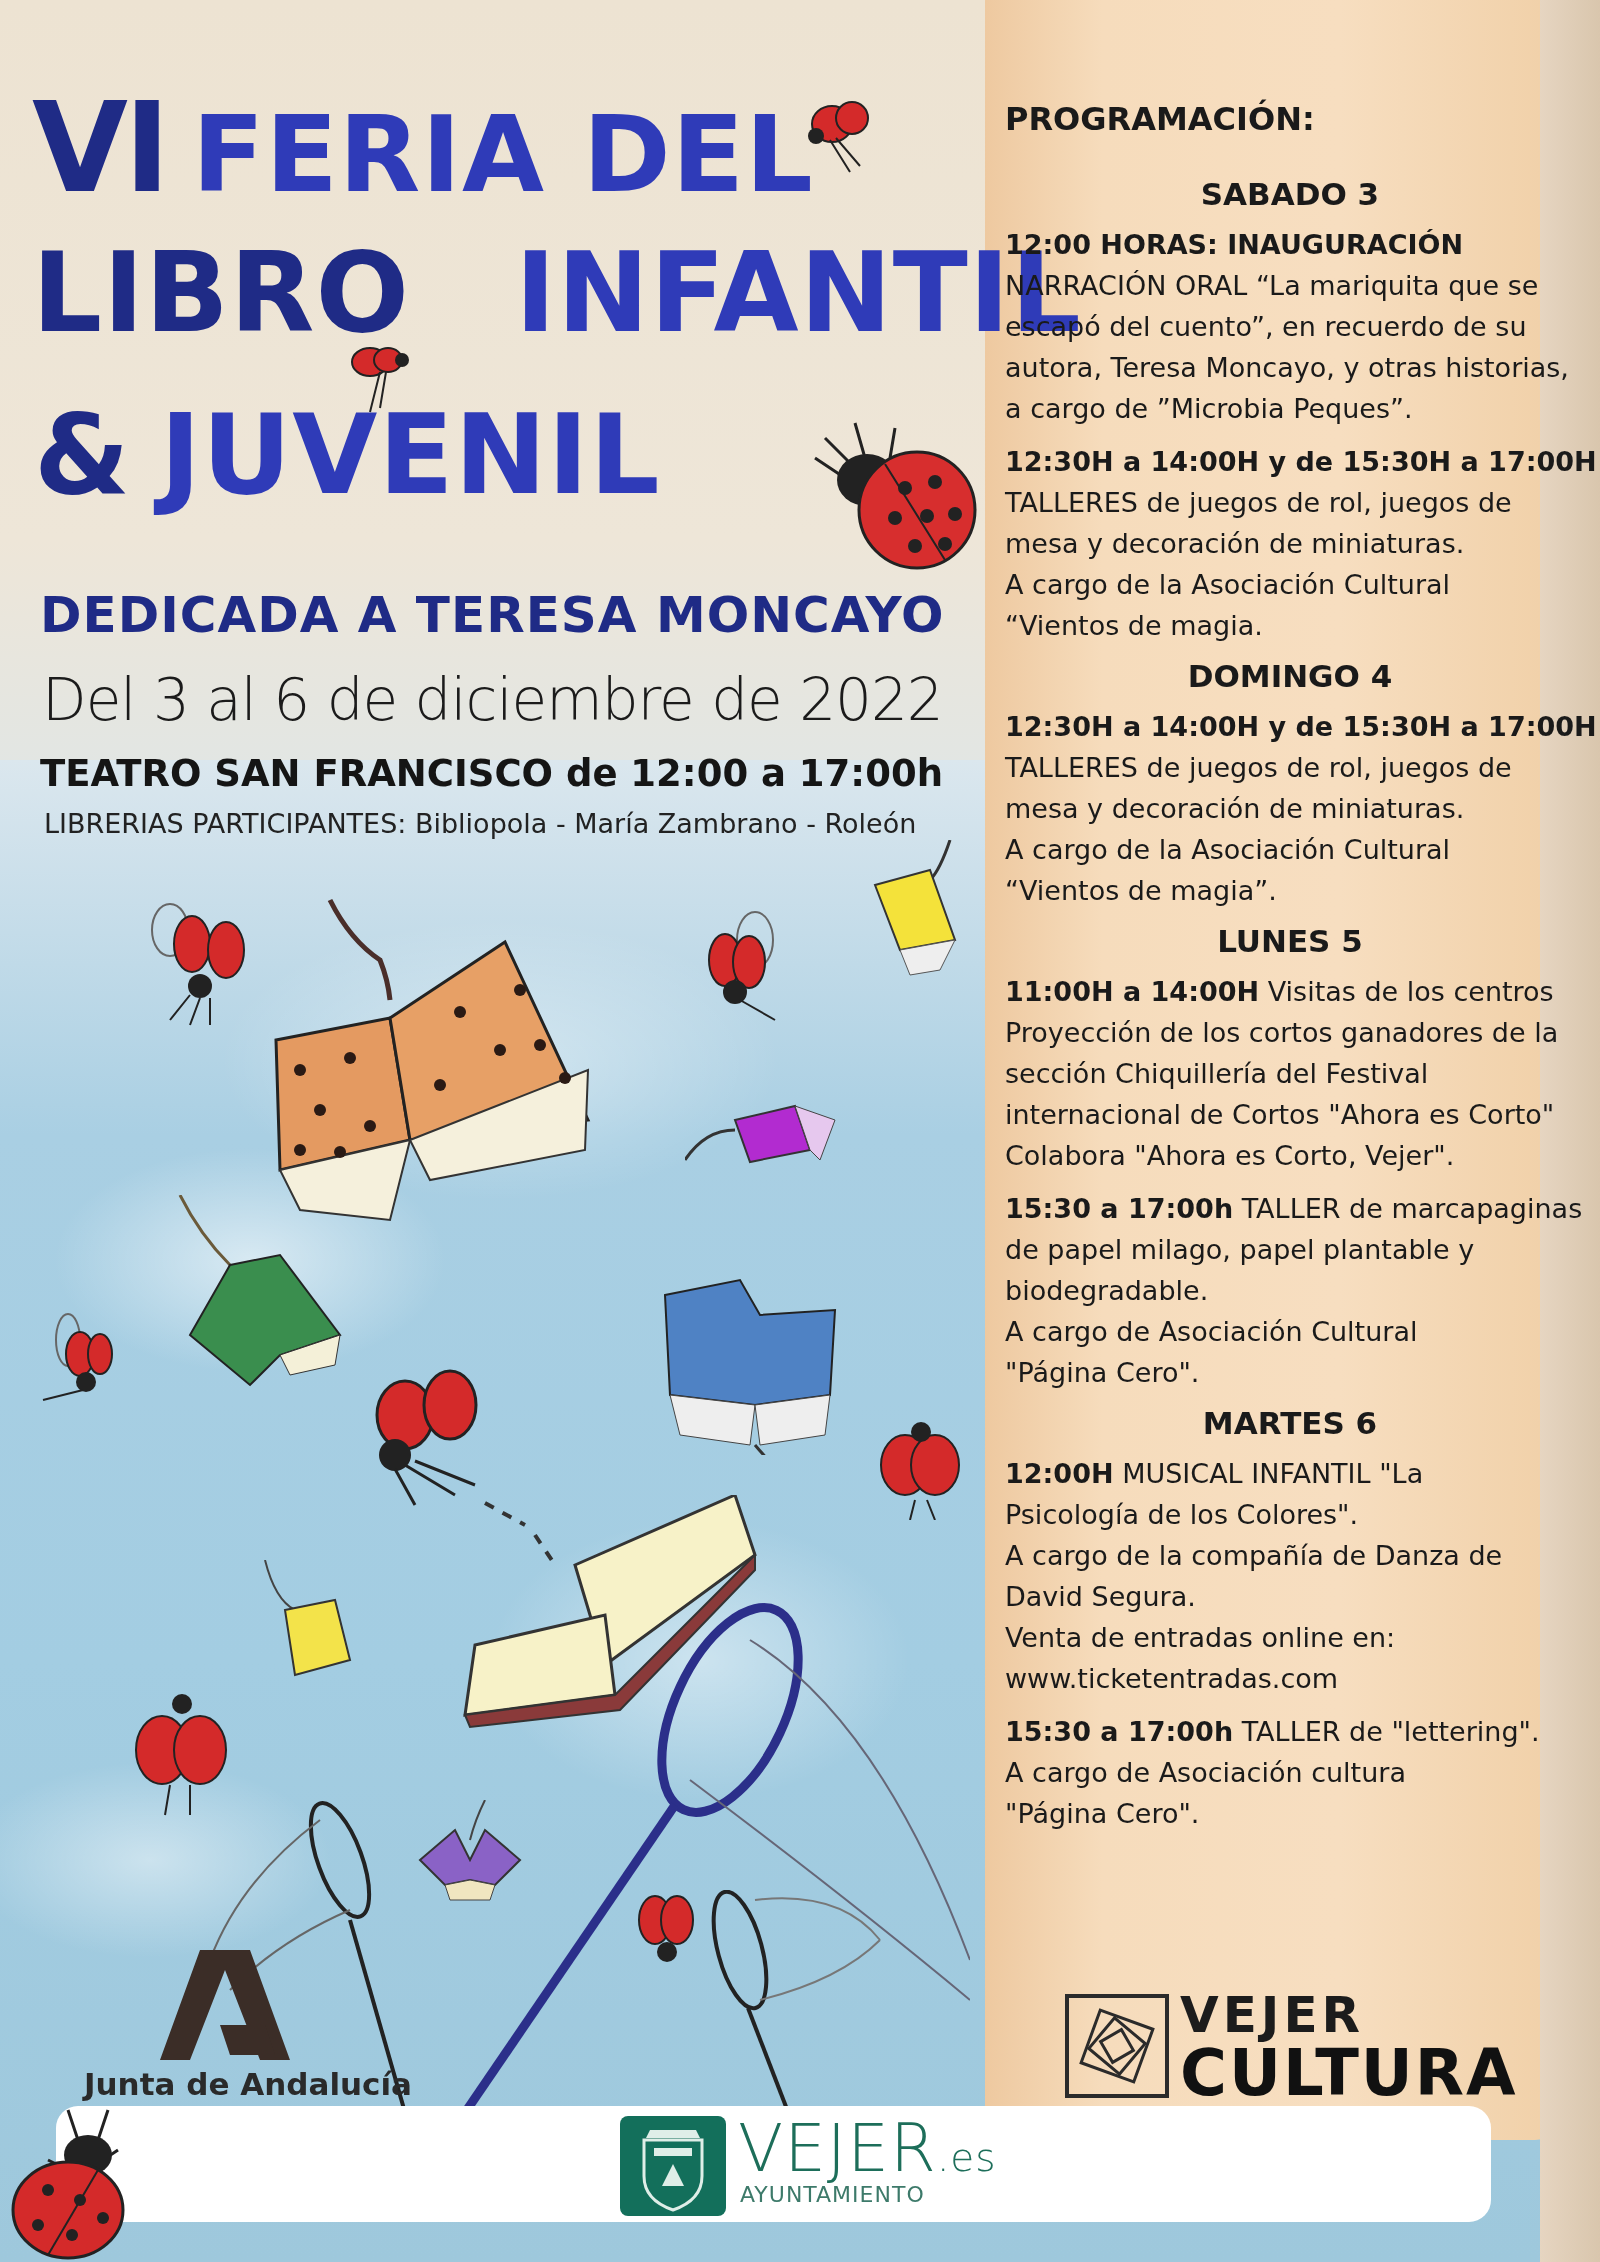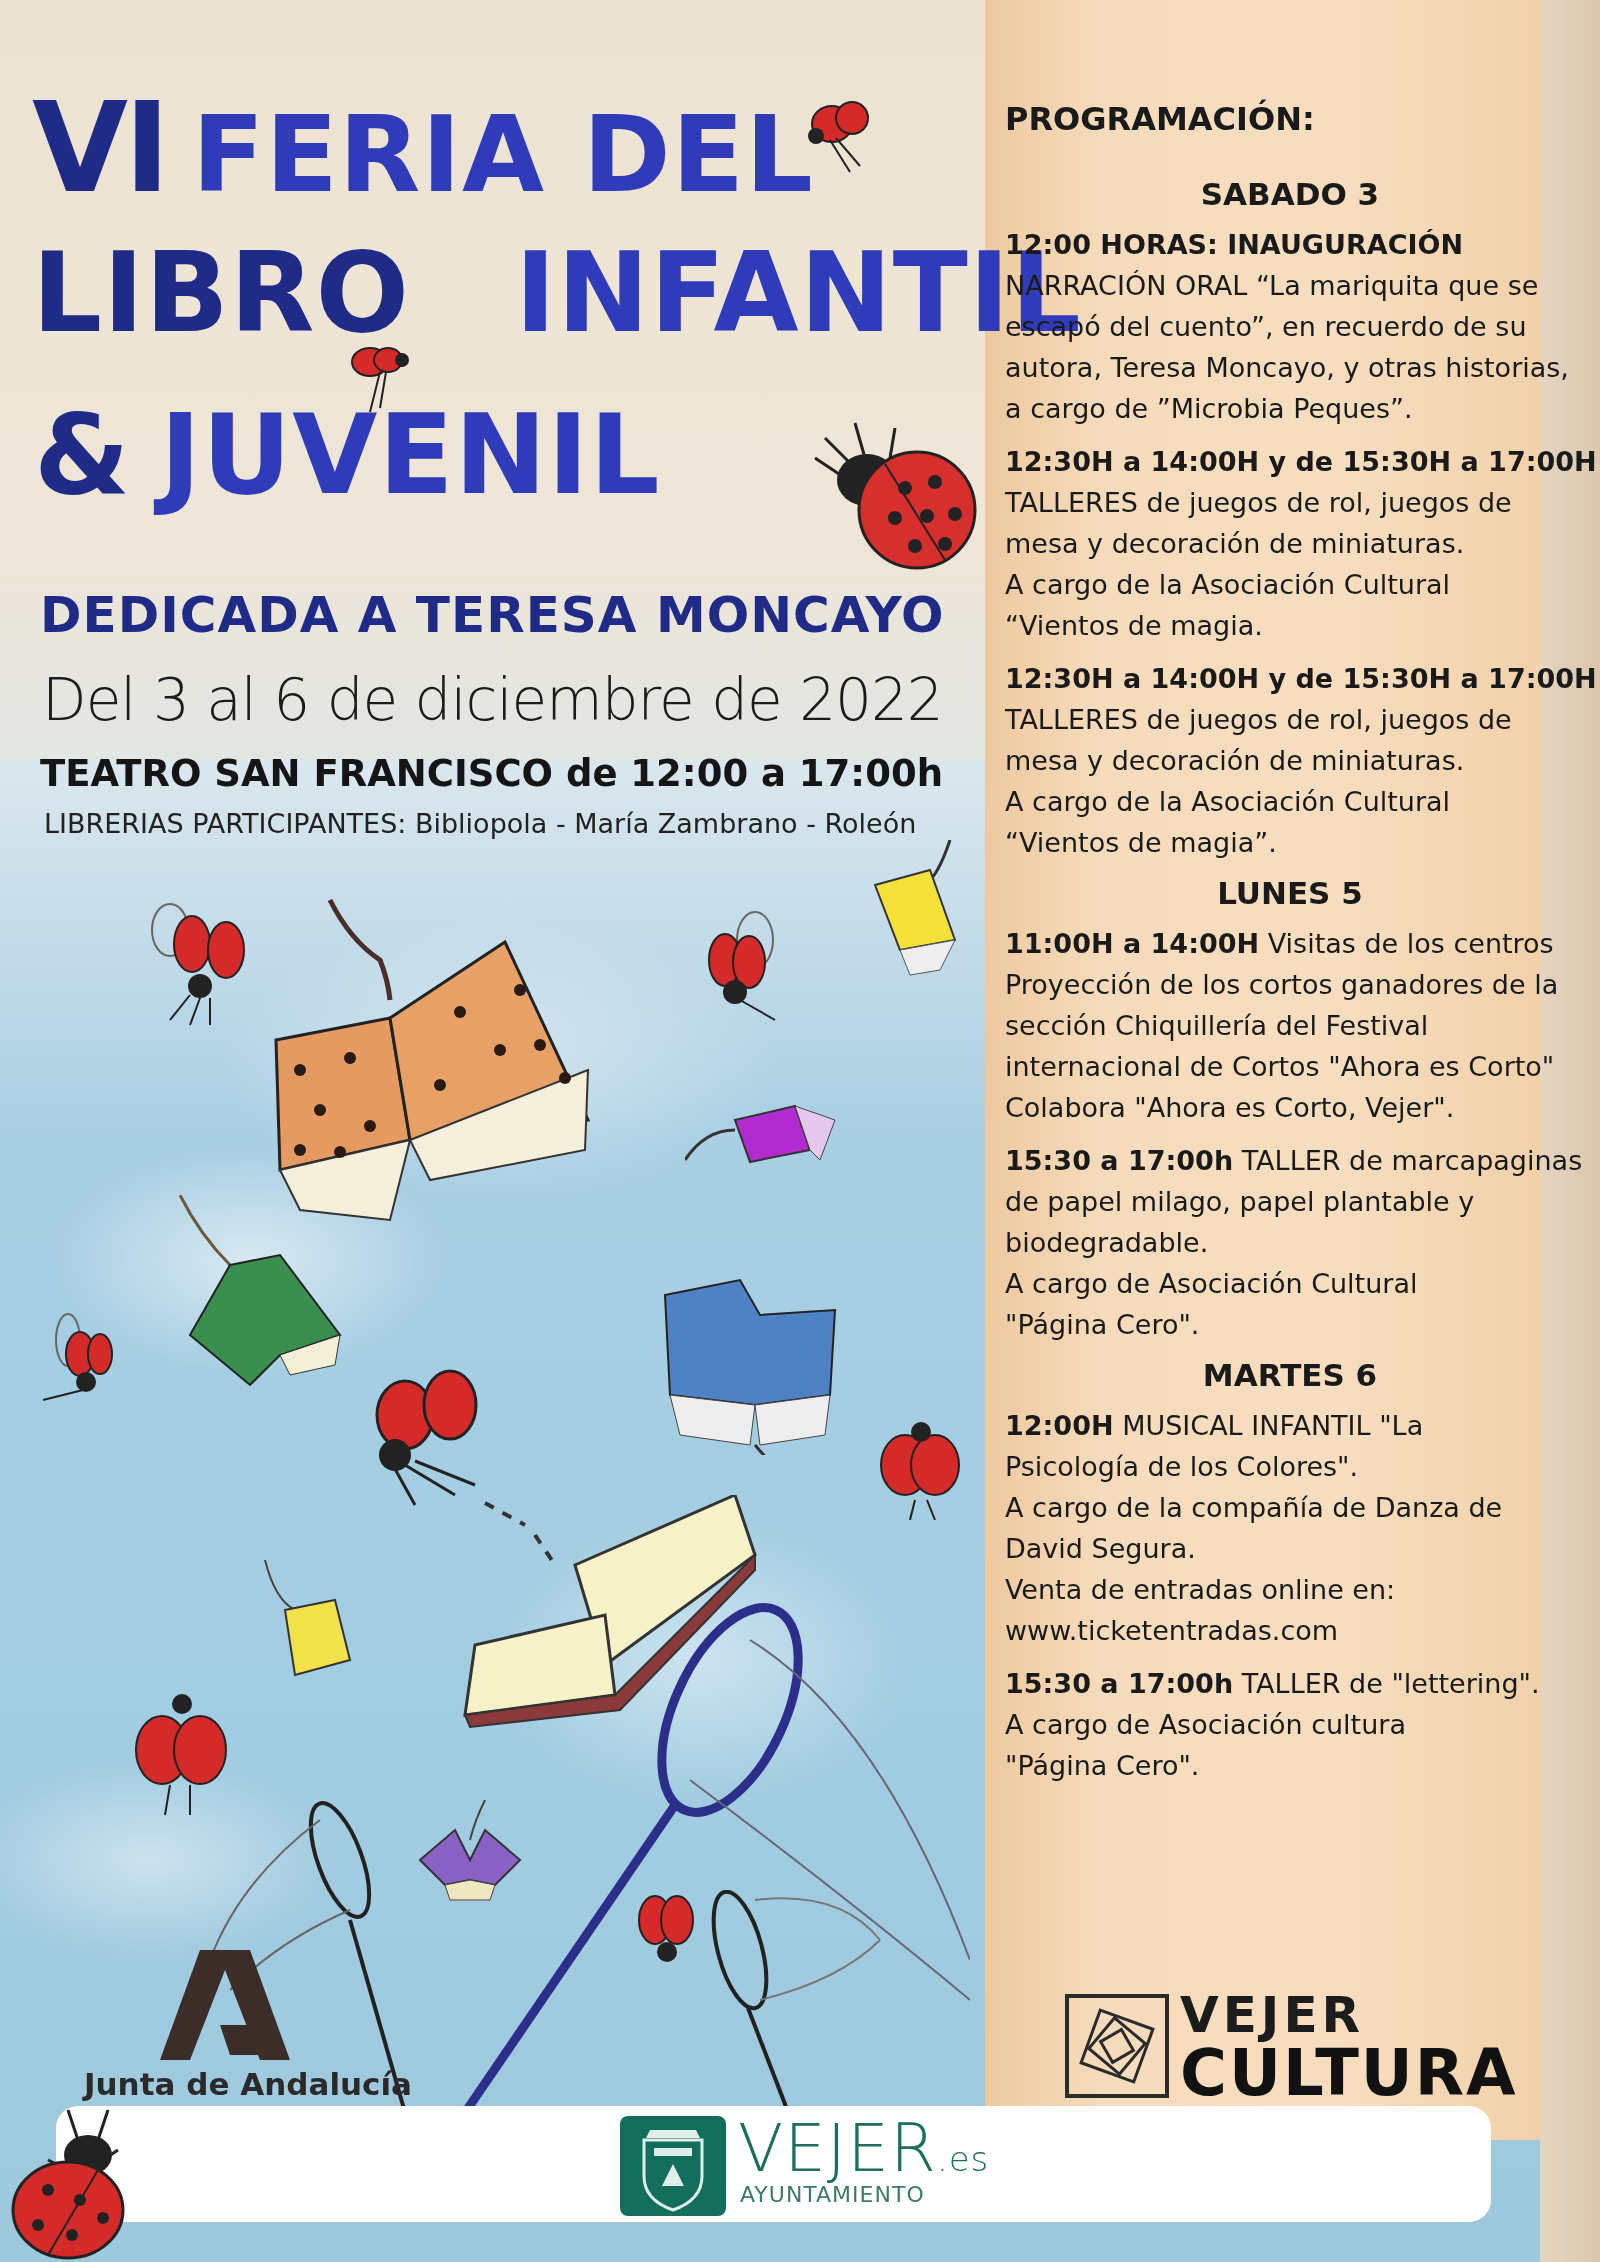--- a/index.html
+++ b/index.html
@@ -54,21 +54,21 @@
   
   .illu { position: absolute; }
 
   
   .junta { position: absolute; left: 80px; top: 1930px; width: 290px; height: 190px; }
   .junta-label { position: absolute; left: 84px; top: 2066px; font-family: "DejaVu Sans", sans-serif; font-weight: bold; font-size: 31px; color: #2a2a2a; }
   .footer-bar { position: absolute; left: 56px; top: 2106px; width: 1435px; height: 116px; background: #ffffff; border-radius: 22px; }
   .vejer-logo { position: absolute; left: 620px; top: 2116px; width: 390px; height: 100px; }
   .vejer-badge { position: absolute; left: 0; top: 0; width: 106px; height: 100px; background: #136f5b; border-radius: 8px; }
   .vejer-word { position: absolute; left: 118px; top: -6px; font-family: "DejaVu Sans", sans-serif; font-size: 66px; color: #1d6e5a; letter-spacing: 1px; font-weight: 200; }
-  .vejer-es { font-size: 34px; color: #1d6e5a; }
+  .vejer-es { font-size: 39px; color: #1d6e5a; }
   .vejer-ayto { position: absolute; left: 120px; top: 66px; font-family: "DejaVu Sans", sans-serif; font-size: 22px; color: #3d7a6a; letter-spacing: 1px; }
   .cultura-logo { position: absolute; left: 1065px; top: 1990px; width: 460px; height: 112px; }
   .cultura-box { position: absolute; left: 0; top: 4px; width: 104px; height: 104px; border: 4px solid #2b2b2b; box-sizing: border-box; }
   .cultura-vejer { position: absolute; left: 115px; top: -4px; font-family: "DejaVu Sans", sans-serif; font-size: 50px; font-weight: bold; color: #1c1c1c; letter-spacing: 4px; }
   .cultura-word { position: absolute; left: 115px; top: 46px; font-family: "DejaVu Sans", sans-serif; font-size: 64px; font-weight: bold; color: #111; letter-spacing: 2px; }
 </style>
 </head>
 <body>
 
 <div class="poster">
@@ -249,20 +249,21 @@
       <div class="event">
         <span class="event-line time">12:30H a 14:00H y de 15:30H a 17:00H</span>
         <span class="event-line">TALLERES de juegos de rol, juegos de</span>
         <span class="event-line">mesa y decoración de miniaturas.</span>
         <span class="event-line">A cargo de la Asociación Cultural</span>
         <span class="event-line">“Vientos de magia.</span>
       </div>
     </div>
 
     <div>
+      <div class="day">DOMINGO 4</div>
       <div class="event">
         <span class="event-line time">12:30H a 14:00H y de 15:30H a 17:00H</span>
         <span class="event-line">TALLERES de juegos de rol, juegos de</span>
         <span class="event-line">mesa y decoración de miniaturas.</span>
         <span class="event-line">A cargo de la Asociación Cultural</span>
         <span class="event-line">“Vientos de magia”.</span>
       </div>
     </div>
 
     <div>

